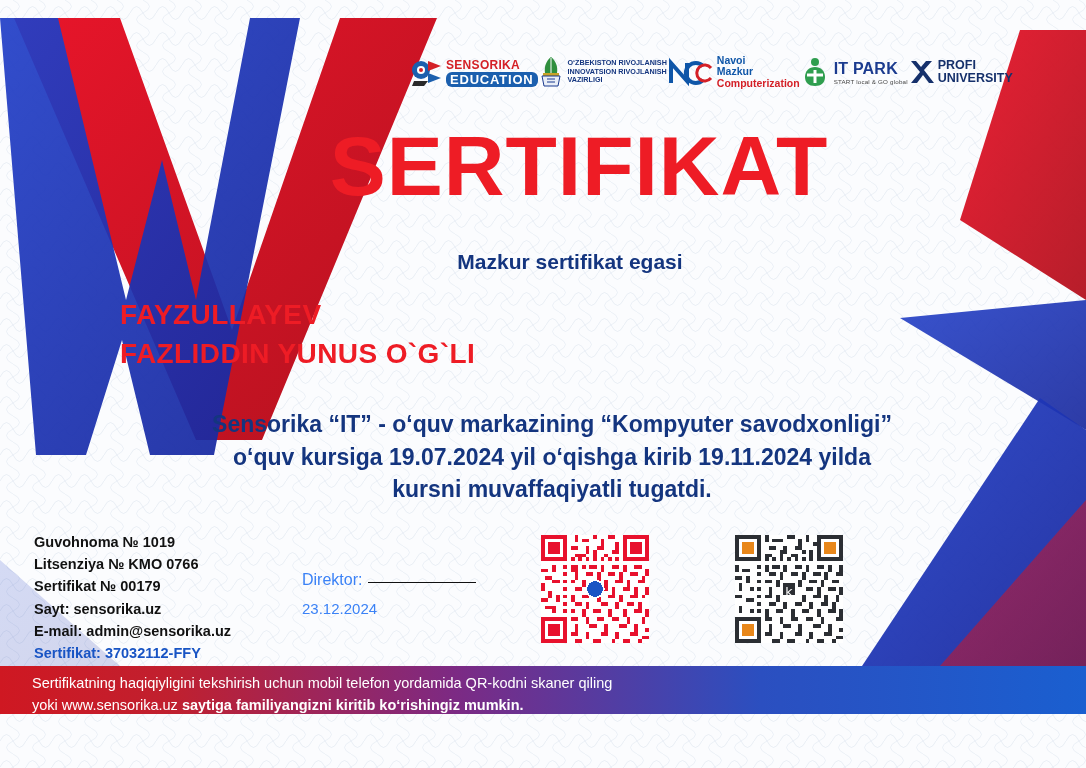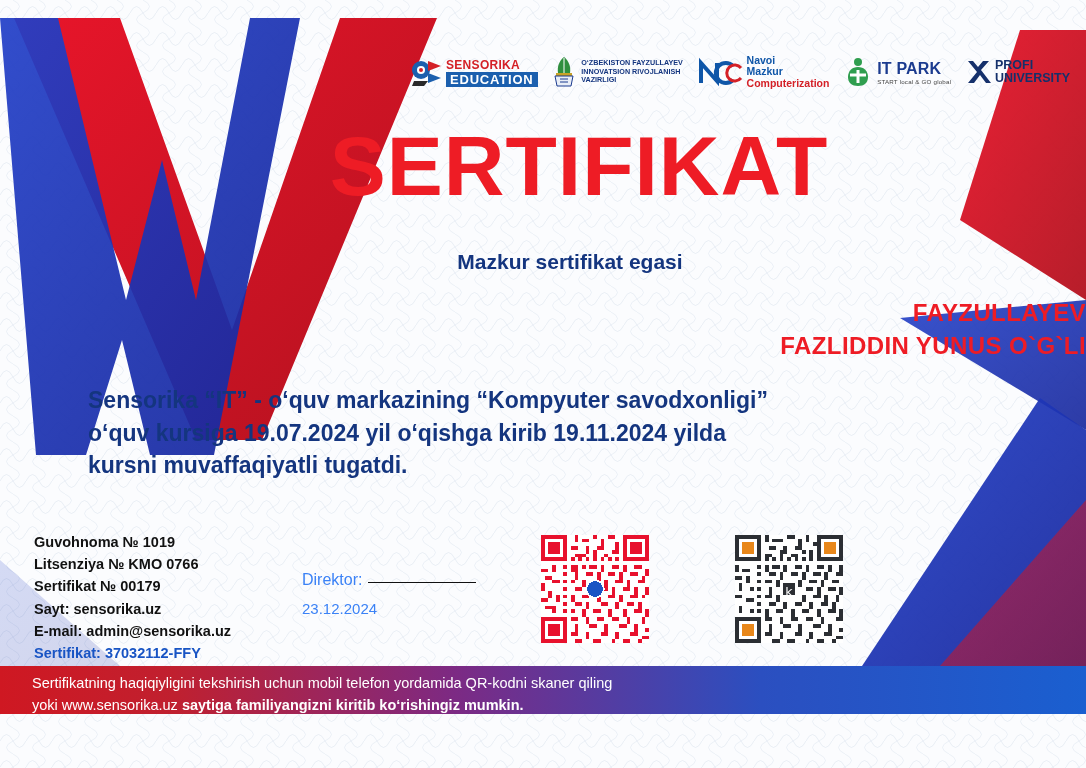--- a/index.html
+++ b/index.html
@@ -27,21 +27,20 @@
 
   
   .logo-row {
     position: absolute;
     top: 44px;
     left: 410px;
     width: 660px;
     height: 56px;
     display: flex;
     align-items: center;
-    justify-content: space-between;
   }
   .logo {
     display: flex;
     align-items: center;
     gap: 4px;
     height: 50px;
   }
   .logo-mark {
     flex: 0 0 auto;
     display: flex;
@@ -55,20 +54,21 @@
     color: #d42027;
     letter-spacing: .3px;
   }
   .logo1-text2 {
     font-size: 13px;
     font-weight: bold;
     color: #ffffff;
     background: #1b5fae;
     padding: 0 4px;
     letter-spacing: .8px;
+    border-radius: 6px;
   }
   .logo2-text {
     font-size: 7.2px;
     font-weight: bold;
     color: #14357f;
     line-height: 1.18;
     white-space: nowrap;
   }
   .logo3-text {
     font-size: 10.5px;
@@ -126,36 +126,36 @@
     color: #14357f;
   }
 
   .recipient {
     position: absolute;
     top: 296px;
     left: 0;
     width: 1086px;
     padding-left: 120px;
     box-sizing: border-box;
-    text-align: right;
-    font-size: 24px;
+    text-align: left;
+    font-size: 28px;
     font-weight: bold;
     color: #ee1c25;
     line-height: 1.38;
     letter-spacing: .4px;
   }
 
   .body-text {
     position: absolute;
-    top: 384px;
+    top: 408px;
     left: 0;
     width: 1086px;
     padding: 0 70px 0 88px;
     box-sizing: border-box;
-    text-align: left;
+    text-align: center;
     font-size: 23px;
     font-weight: bold;
     color: #14357f;
     line-height: 1.42;
   }
 
   
   .info-block {
     position: absolute;
     left: 34px;
@@ -287,21 +287,21 @@
       <span class="logo-mark">
         <svg width="26" height="34" viewBox="0 0 26 34">
           <path d="M13 2 C8 6 6 12 7 18 L19 18 C20 12 18 6 13 2 Z" fill="#2f8f3e"></path>
           <path d="M13 3 L13 18" stroke="#ffffff" stroke-width="1"></path>
           <rect x="5" y="18" width="16" height="3" fill="#c9a227"></rect>
           <path d="M4 21 L22 21 L20 31 L6 31 Z" fill="#e9eef7" stroke="#1b3b8f" stroke-width="1"></path>
           <path d="M9 24 L17 24 M9 27 L17 27" stroke="#1b3b8f" stroke-width="1"></path>
         </svg>
       </span>
       <span class="logo2-text">
-        <div>O‘ZBEKISTON FAYZULLAYEV</div>
+        <div>O‘ZBEKISTON RIVOJLANISH</div>
         <div>INNOVATSION RIVOJLANISH</div>
         <div>VAZIRLIGI</div>
       </span>
     </div>
 
     <div class="logo">
       <span class="logo-mark">
         <svg width="46" height="34" viewBox="0 0 46 34">
           <path d="M4 28 L4 8 L20 26 L20 8" fill="none" stroke="#0f56a8" stroke-width="4"></path>
           <path d="M36 11 A10 10 0 1 0 36 25" fill="none" stroke="#0f56a8" stroke-width="4"></path>

